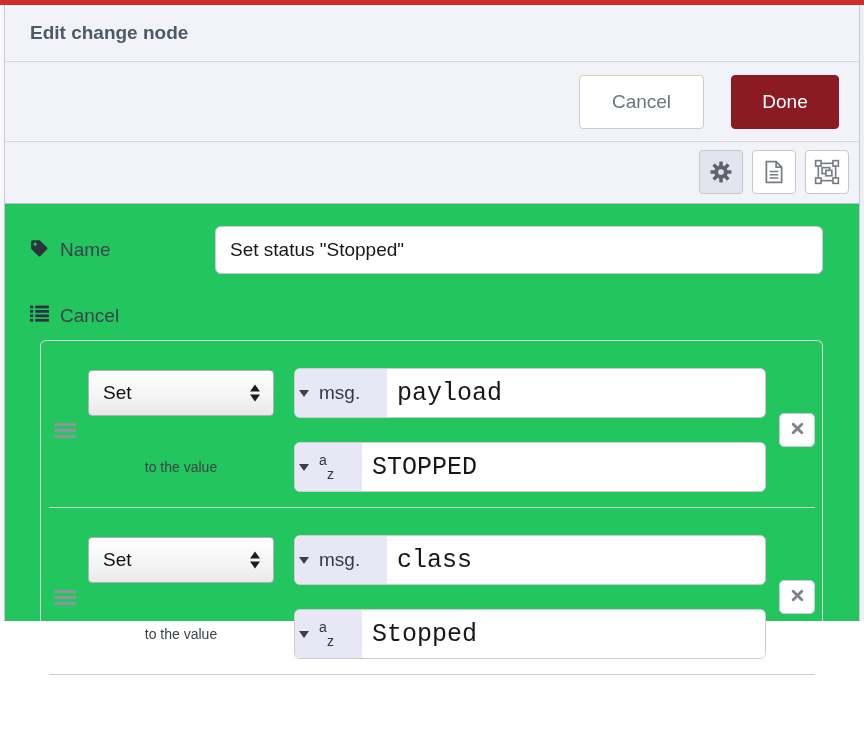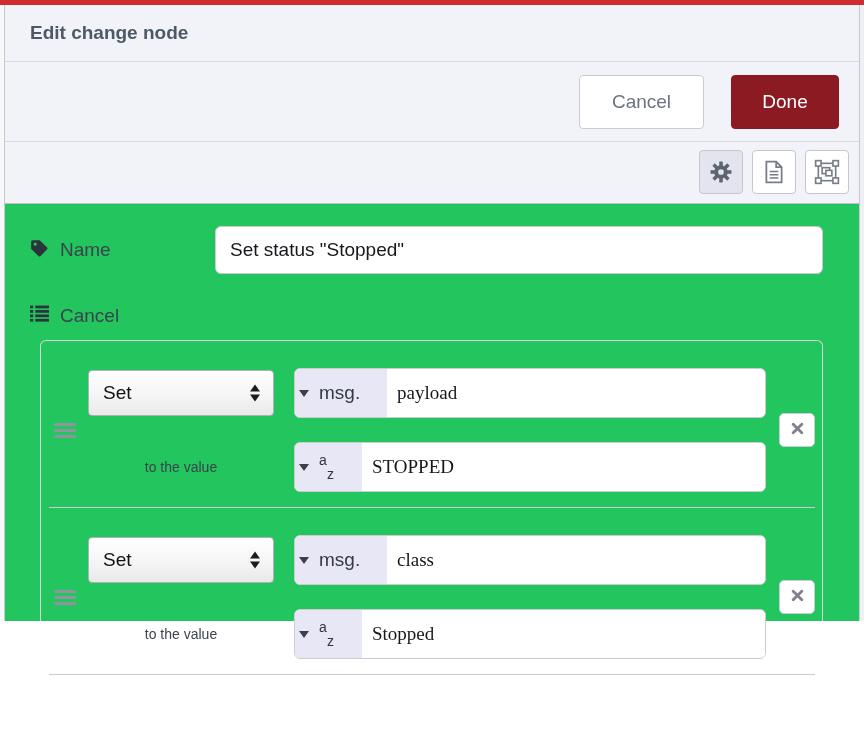--- a/index.html
+++ b/index.html
@@ -82,22 +82,22 @@
   .ti-prefix { background:#e7e7f6; display:flex; align-items:center; gap:10px;
     padding:0 4px; cursor:pointer; flex:none; }
   .ti-prefix.w-msg { width:92px; }
   .ti-prefix.w-az { width:67px; }
   .ti-caret { width:0; height:0; border-left:5px solid transparent; border-right:5px solid transparent;
     border-top:7px solid #3a4049; }
   .ti-prefix-label { font-size:19px; color:#333b44; }
   .az { position:relative; width:15px; height:26px; color:#2f3740; }
   .az .a { position:absolute; top:-2px; left:0; font-size:14px; }
   .az .z { position:absolute; bottom:-2px; right:0; font-size:14px; }
-  .ti-value { flex:1; border:none; outline:none; padding:0 10px; font-family:Liberation Serif, serif;
-    font-size:19px; color:#16181c; min-width:0; background:#fff; }
+  .ti-value { flex:1; border:none; outline:none; padding:0 10px; font-family:Liberation Mono, monospace;
+    font-size:25px; color:#16181c; min-width:0; background:#fff; }
 
   .to-label { width:186px; text-align:center; line-height:50px; font-size:14px; color:#3c434b; }
 
   .rule-sep { border-top:1px solid #cccccc; margin:0 7px 0 8px; }
   .rules-tail { flex:1; }
 
   .ic { color:#2b333d; }
 </style>
 </head>
 <body>

